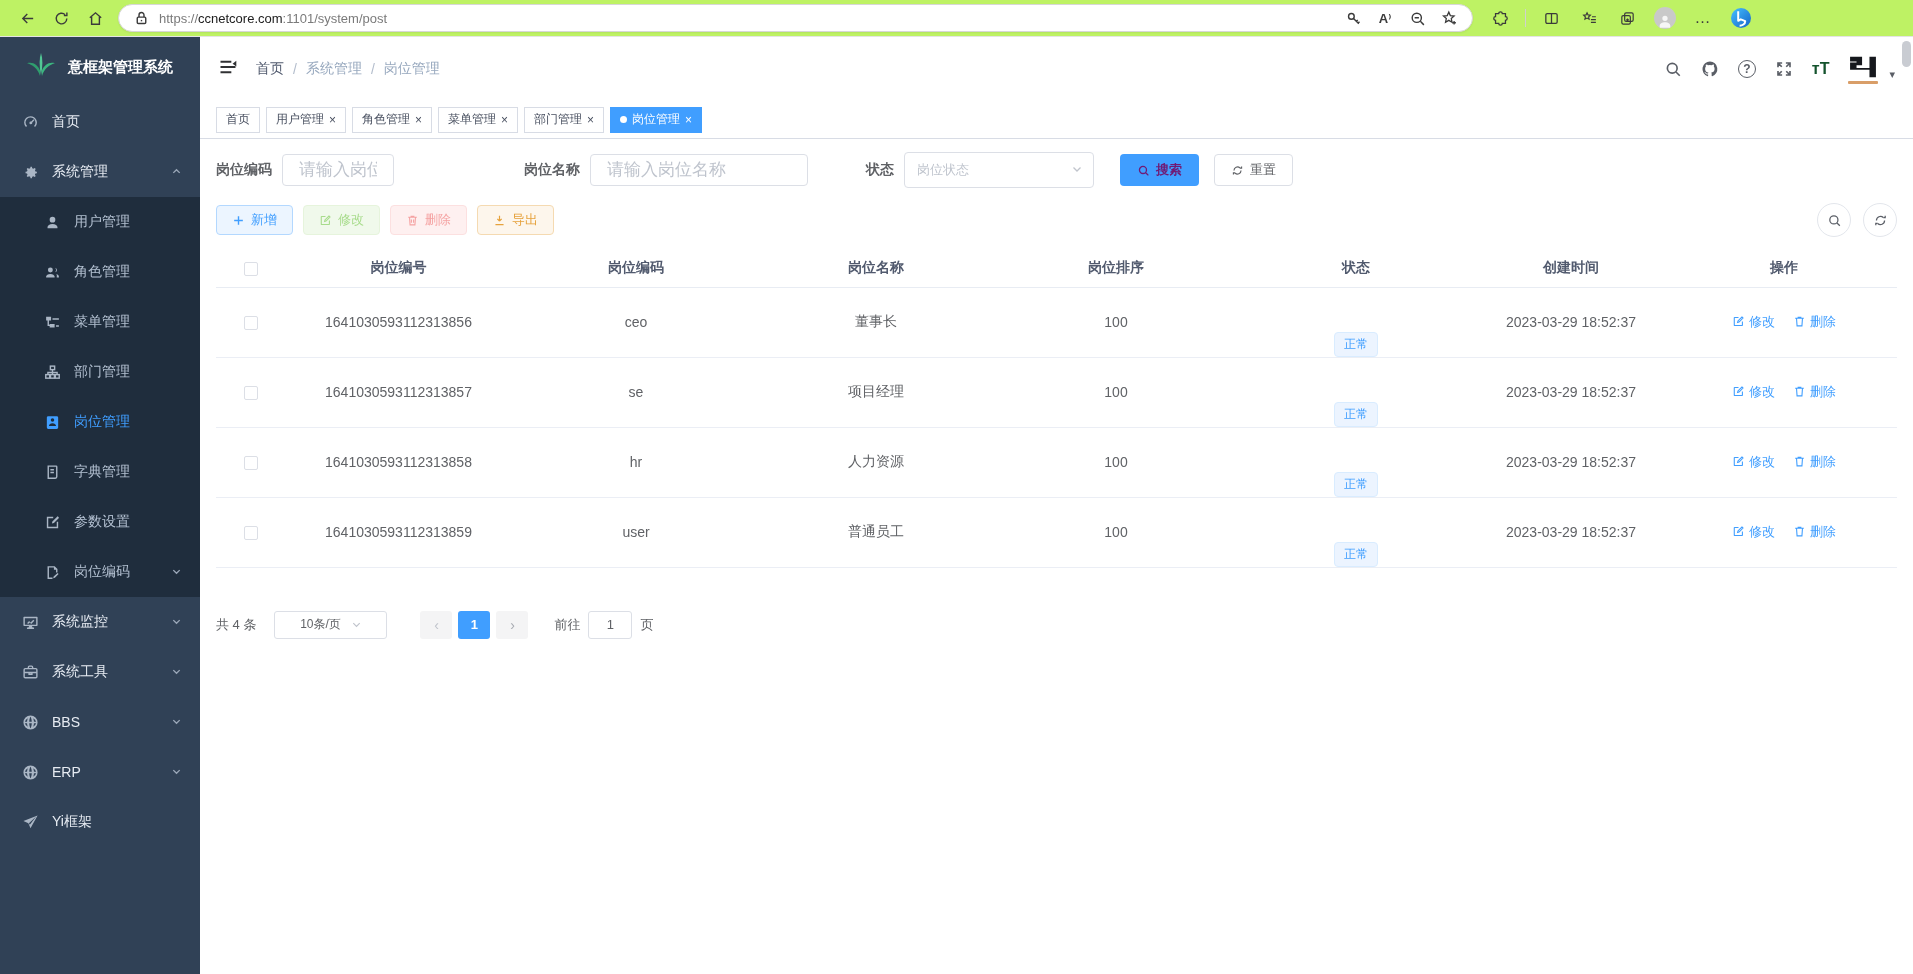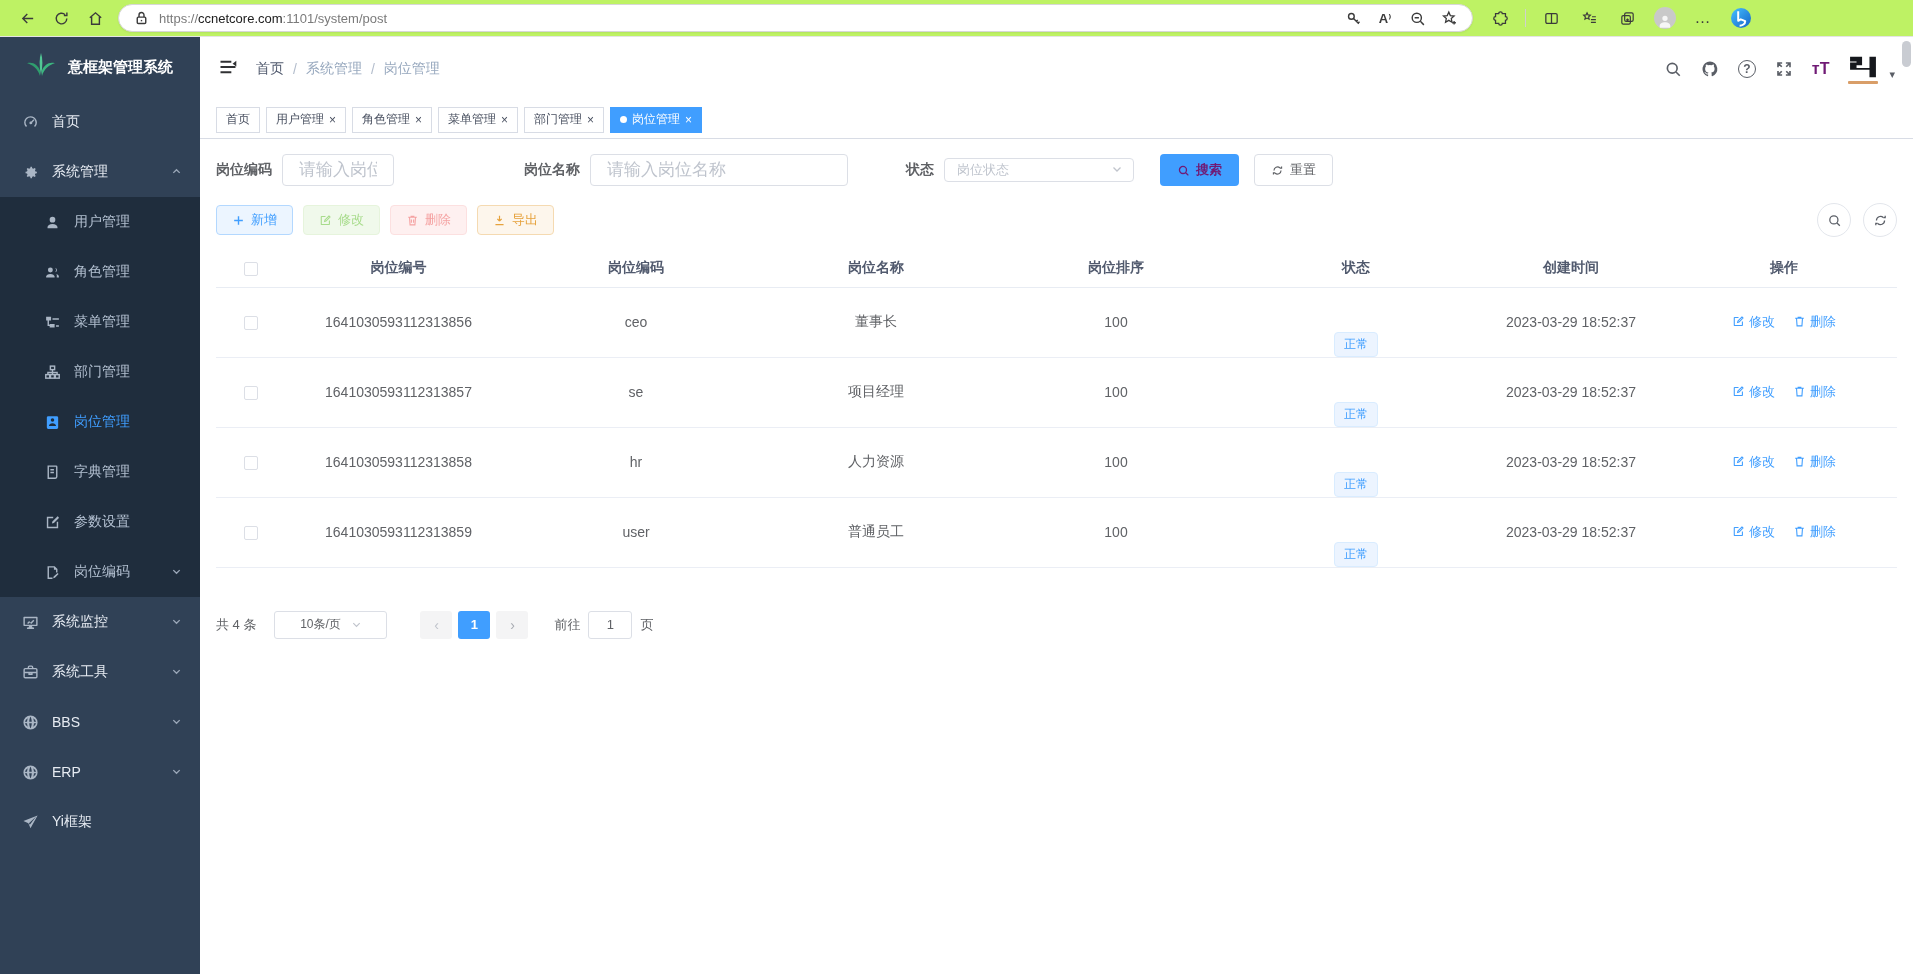--- a/index.html
+++ b/index.html
@@ -52,21 +52,21 @@
   .hamburger svg { width:20px; height:20px; }
   .crumbs { font-size:14px; display:flex; align-items:center; gap:9px; }
   .crumb-first { color:#515a6e; }
   .crumb-sep { color:#b3bdcc; }
   .crumb { color:#97a8be; }
   .hdr-icons { margin-left:auto; display:flex; align-items:center; gap:19px; color:#5a5e66; }
   .hdr-icons .hicon { cursor:pointer; display:flex; align-items:center; }
   .hdr-icons svg { width:18px; height:18px; }
   .qmark { width:18px; height:18px; border:1.6px solid #5a5e66; border-radius:50%;
     font-size:12px; display:flex; align-items:center; justify-content:center; font-weight:bold; }
-  .tT { font-size:16px; font-weight:bold; color:#701a75; }
+  .tT { font-size:16px; font-weight:bold; color:#14532d; }
   .app-logo { display:flex; flex-direction:column; align-items:center; cursor:pointer; }
   .app-logo svg { width:30px; height:24px; }
   .app-logo .underline { width:30px; height:3px; background:#d99e68; margin-top:2px; border-radius:1px; }
   .caret-down { color:#5a5e66; font-size:11px; margin-left:-8px; margin-top:10px; }
 
   .tab-bar { height:38px; border-bottom:1px solid #d8dce5; display:flex; align-items:center;
     padding:0 16px; gap:6px; }
   .tab { height:26px; padding:0 9px; border:1px solid #d8dce5; background:#fff; color:#495060;
     font-size:12px; display:flex; align-items:center; gap:5px; cursor:pointer; white-space:nowrap; }
   .tab .x { font-size:12px; color:#495060; }
@@ -75,22 +75,22 @@
   .tab-dot { width:7px; height:7px; border-radius:50%; background:#fff; }
 
   
   .content { flex:1; padding:13px 16px 0; position:relative; }
   .filter-row { display:flex; align-items:center; height:32px; margin-top:2px; font-size:14px; }
   .flabel { font-weight:bold; color:#606266; margin-right:10px; white-space:nowrap; }
   .tinput { height:32px; border:1px solid #dcdfe6; border-radius:4px; padding:0 16px;
     font-size:17px; color:#606266; outline:none; font-family:inherit; }
   .tinput::placeholder { color:#bfc4cd; }
   .in-code { width:112px; margin-right:130px; }
-  .in-name { width:258px; margin-right:58px; }
-  .select-box { width:190px; height:24px; border:1px solid #dcdfe6; border-radius:4px;
+  .in-name { width:218px; margin-right:58px; }
+  .select-box { width:190px; height:36px; border:1px solid #dcdfe6; border-radius:4px;
     display:flex; align-items:center; padding:0 10px 0 12px; color:#bfc4cd; font-size:13px;
     margin-right:26px; cursor:pointer; }
   .select-box .chevron { margin-left:auto; color:#c0c4cc; }
   .select-box .chevron svg { width:12px; height:12px; }
   .btn { height:32px; border-radius:4px; border:1px solid transparent; font-size:13px;
     display:inline-flex; align-items:center; gap:6px; padding:0 16px; cursor:pointer;
     font-family:inherit; white-space:nowrap; }
   .btn svg { width:13px; height:13px; }
   .btn-search { background:#409EFF; color:#701a75; margin-right:15px;font-weight:bold; }
   .btn-reset { background:#fff; border-color:#dcdfe6; color:#606266; }

